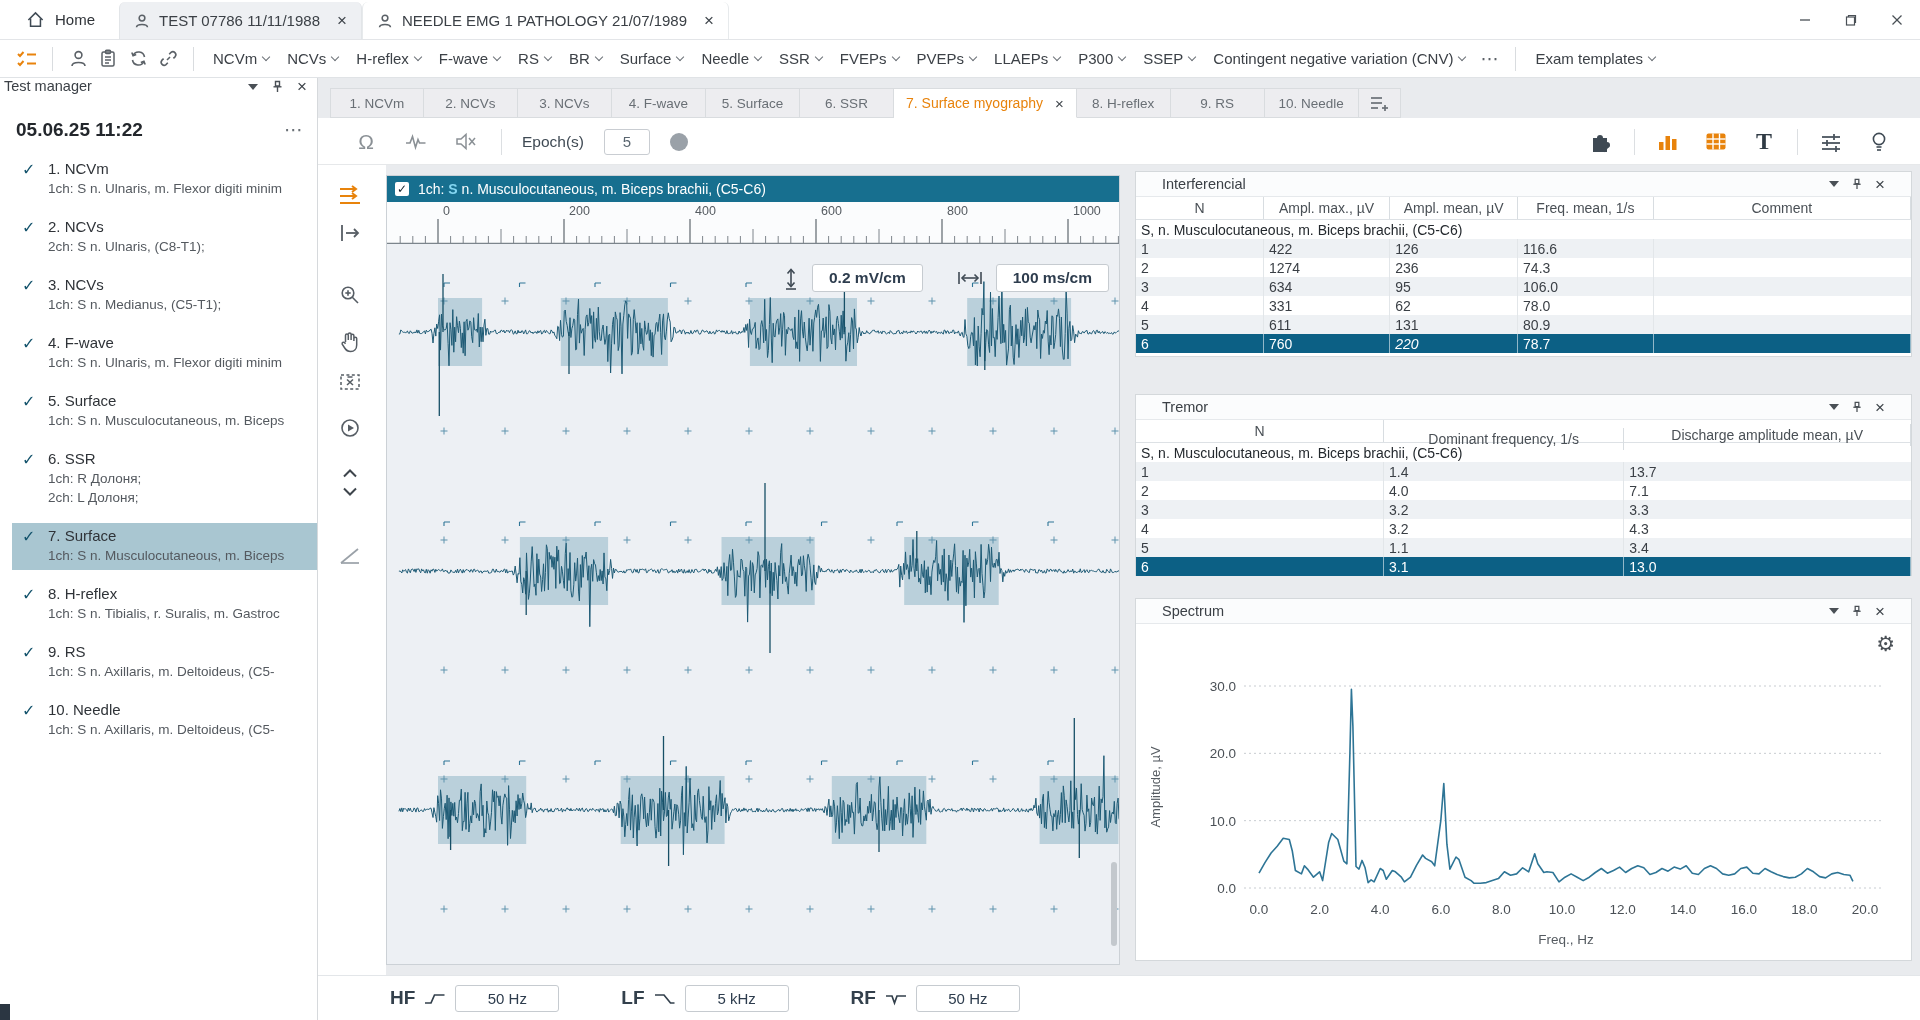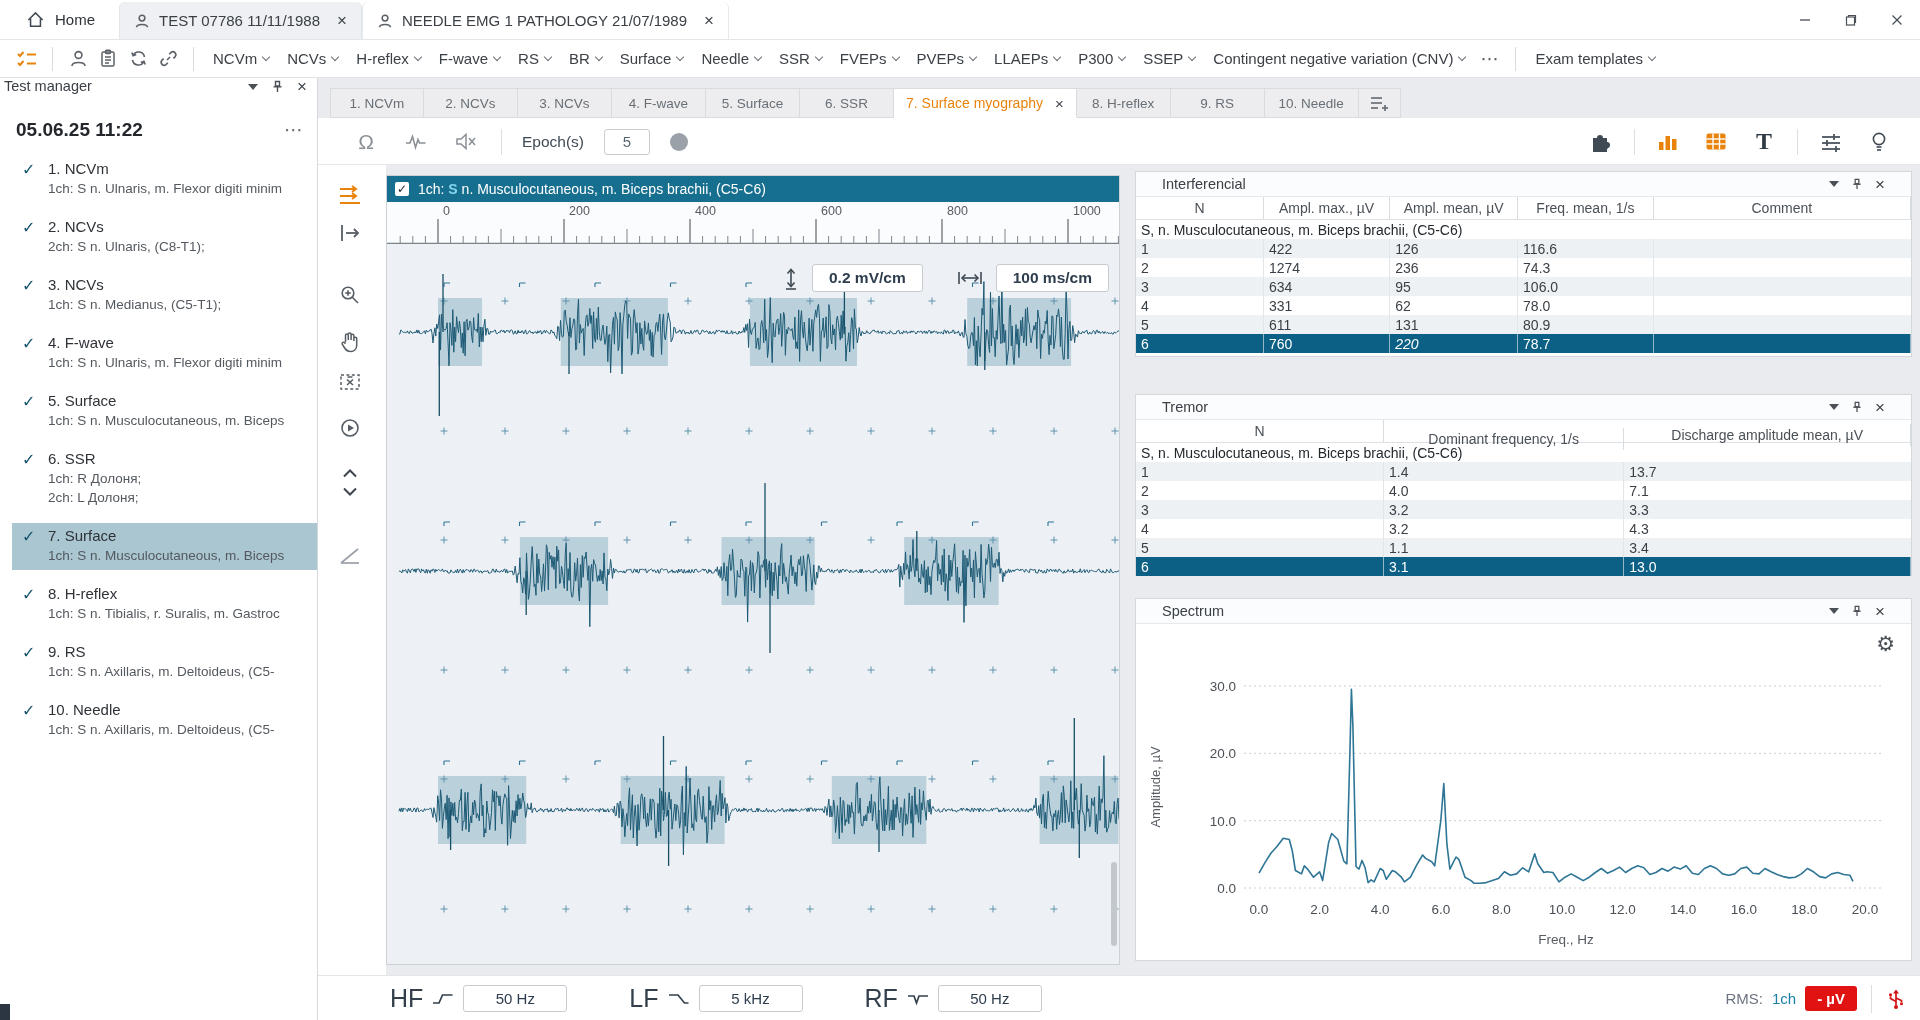--- a/index.html
+++ b/index.html
@@ -83,21 +83,21 @@
   .trow.sel{background:#0c6085;color:#fff}
   .tcell{padding:0 5px;white-space:nowrap;overflow:hidden;height:100%;display:flex;align-items:center;border-right:1px solid #e2e6e9}
   .tcell:last-child{border-right:none}
   .trow.head .tcell{justify-content:center;border-right:1px solid #d8dde1}
   .trow.sel .tcell{border-right:1px solid rgba(255,255,255,.55)}
   .gear{position:absolute;right:16px;top:34px;font-size:21px;color:#4a5056;line-height:1}
 
   
   .bottombar{position:absolute;left:318px;right:0;top:975px;height:45px;background:#fff;border-top:1px solid #e3e6e9;display:flex;align-items:center;padding-left:72px;gap:62px}
   .fgroup{display:flex;align-items:center;gap:9px}
-  .flabel{font-size:25px;font-weight:400;color:#33404c}
+  .flabel{font-size:19px;font-weight:700;color:#33404c}
   .fbox{width:104px;text-align:center;border:1px solid #c6cbd0;border-radius:3px;padding:4px 0;font-size:15px;color:#2e3d4e;background:#fff}
   .rms{position:absolute;right:14px;top:0;height:45px;display:flex;align-items:center;gap:9px}
   .rms-label{font-size:15px;color:#6b7280}
   .rms-ch{font-size:15px;color:#1b7fa6}
   .rms-unit{background:#e11212;color:#fff;font-weight:700;font-size:15px;padding:4px 12px;border-radius:3px;white-space:nowrap}
   svg{display:block}
 </style>
 </head>
 <body>
 
@@ -976,32 +976,15 @@
         <div class="fgroup">
           <span class="flabel">RF</span>
           <span>
             <svg width="22" height="16" viewBox="0 0 22 16" fill="none" stroke="#33404c" stroke-width="1.7">
               <path d="M1,6 h6 l2.5,7 2.5,-7 h9"></path>
             </svg>
           </span>
           <span class="fbox">50 Hz</span>
         </div>
       </div>
-    <div class="rms">
-      <span class="rms-label">RMS:</span>
-      <span class="rms-ch">1ch</span>
-      <span class="rms-unit">- µV</span>
-      <span class="vdiv" style="height:28px;margin:0 5px"></span>
-      <span>
-          <svg width="20" height="24" viewBox="0 0 20 24" fill="none" stroke="#d31414" stroke-width="1.7">
-            <line x1="10" y1="4" x2="10" y2="18"></line>
-            <path d="M7,6.5 L10,2.5 L13,6.5" fill="#d31414" stroke="none"></path>
-            <path d="M10,14.5 L4.5,11.5 V9.5"></path>
-            <circle cx="4.5" cy="7.8" r="1.6" fill="#d31414" stroke="none"></circle>
-            <path d="M10,11 L15.5,13.5 V15.2"></path>
-            <rect x="14.2" y="15.5" width="2.6" height="2.6" fill="#d31414" stroke="none"></rect>
-            <circle cx="10" cy="20" r="2" fill="#d31414" stroke="none"></circle>
-          </svg>
-        </span>
-    </div>
   </div>
 
 </div>
 
 </body></html>

